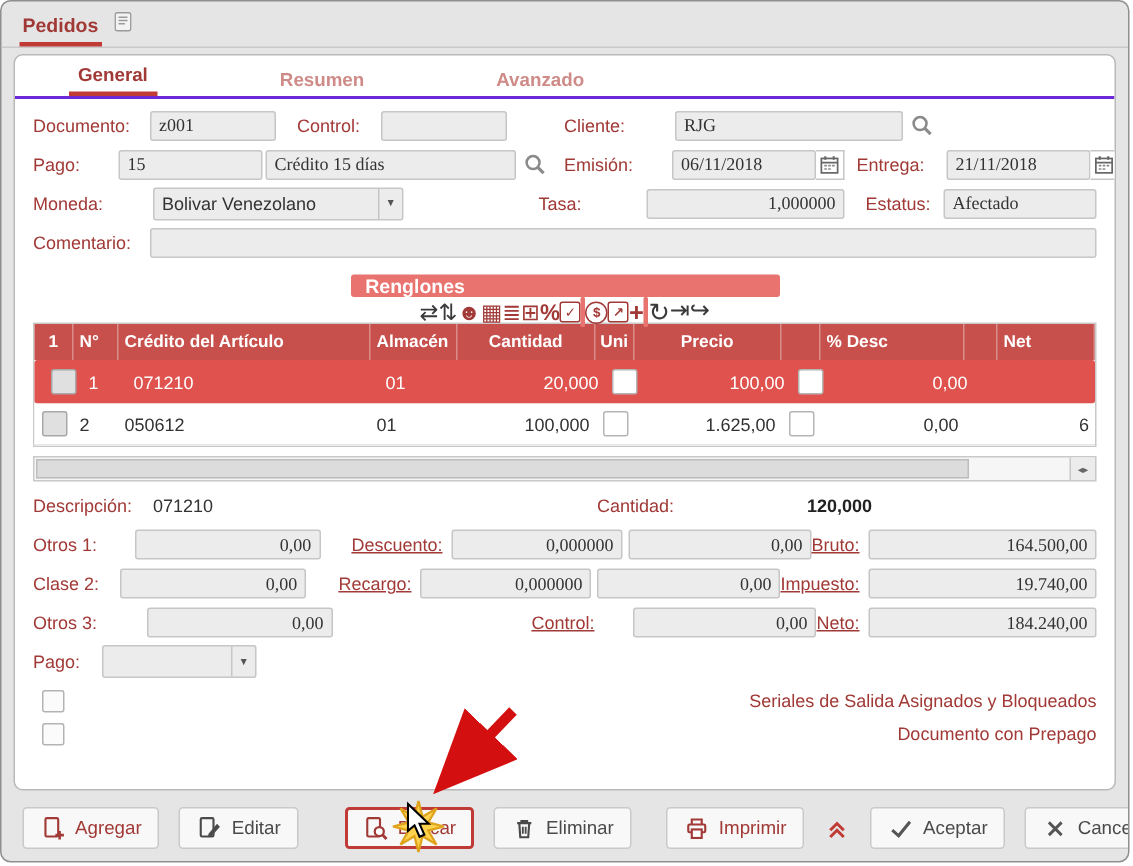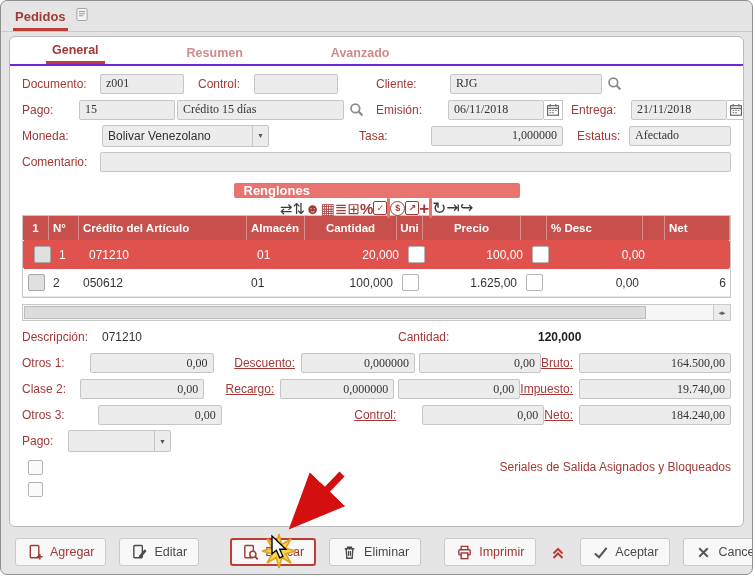--- a/index.html
+++ b/index.html
@@ -327,20 +327,21 @@
           <span class="caret">▼</span>
         </div>
       </div>
 
       <div class="cbrow">
         <span class="cb"></span>
         <span class="cblbl">Seriales de Salida Asignados y Bloqueados</span>
       </div>
       <div class="cbrow">
         <span class="cb"></span>
+        <span class="cblbl">Documento con Prepago</span>
       </div>
 
     </div>
   </div>
 
   <div class="toolbar">
     <button class="btn red">
       <svg class="bic" viewBox="0 0 18 18">
           <rect x="3.5" y="1.5" width="9" height="13" rx="1" fill="none" stroke="currentColor" stroke-width="1.5"></rect>
           <path d="M10.5 13.5 h6 M13.5 10.5 v6" stroke="currentColor" stroke-width="1.8" fill="none"></path>

